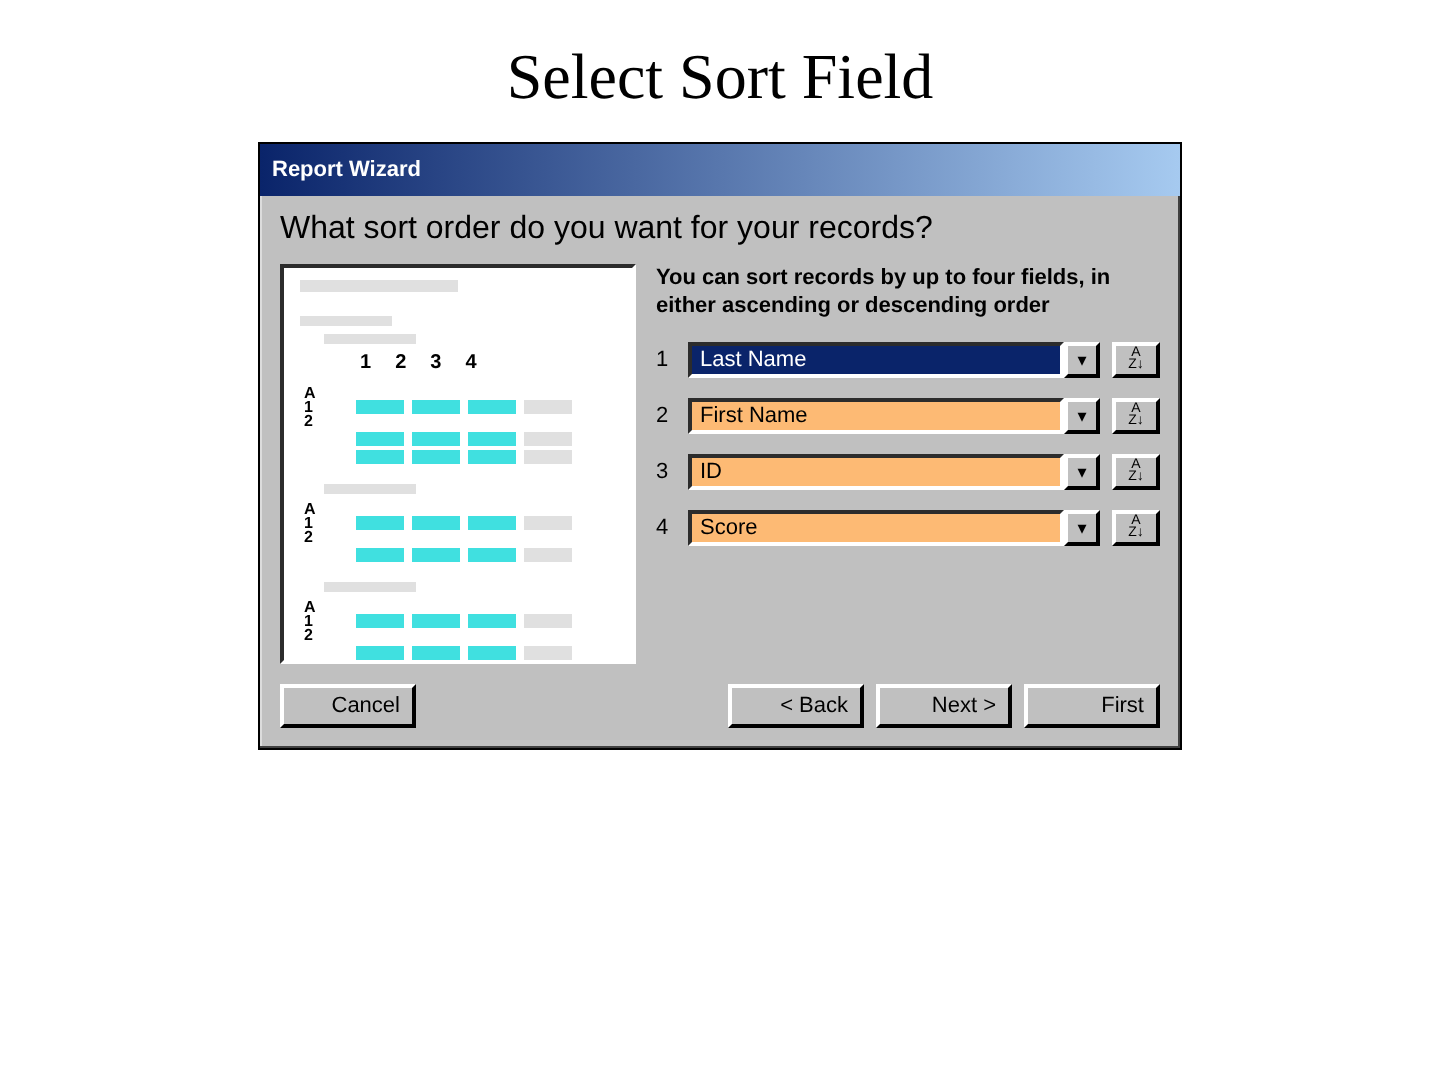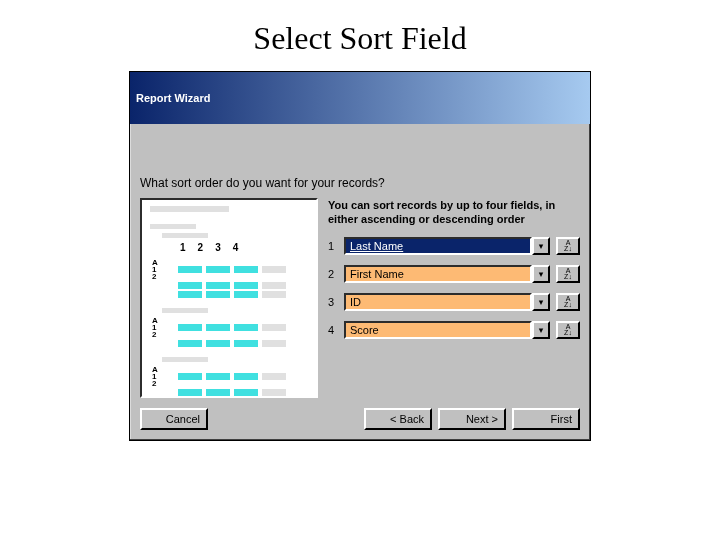--- a/index.html
+++ b/index.html
@@ -49,29 +49,28 @@
     color: #000;
     border: 1px solid #000;
     background: #c0c0c0;
     box-shadow: inset -1px -1px 0 #404040, inset 1px 1px 0 #dcdcdc;
   }
   .titlebar {
     background: linear-gradient(to right, #0a246a, #a6caf0);
     color: #fff;
     font-weight: bold;
     font-size: 11px;
-    padding: 20px 6px;
+    padding: 7px 6px;
   }
   .dlg-body {
     padding: 8px 10px 10px 10px;
   }
   .prompt {
-    font-size: 12px;
+    font-size: 16px;
     margin-bottom: 8px;
-    margin-top: 44px;
   }
 
   .dlg-main {
     display: flex;
     gap: 10px;
   }
 
   
   .preview {
     width: 178px;
@@ -152,21 +151,20 @@
     border-top-color:#808080; border-left-color:#808080;
     font-family: inherit;
     font-size: 11px;
     padding: 0 4px;
     background:#fdba74;
     box-sizing: border-box;
   }
   .combo input.focused {
     background:#0a246a;
     color:#fff;
-    text-decoration:underline;
   }
   .drop-btn, .az-btn {
     width: 18px; height: 18px;
     background:#c0c0c0;
     border: 2px outset #fff;
     border-right-color:#404040; border-bottom-color:#404040;
     font-size: 8px;
     line-height: 10px;
     text-align: center;
     display:flex; align-items:center; justify-content:center;

